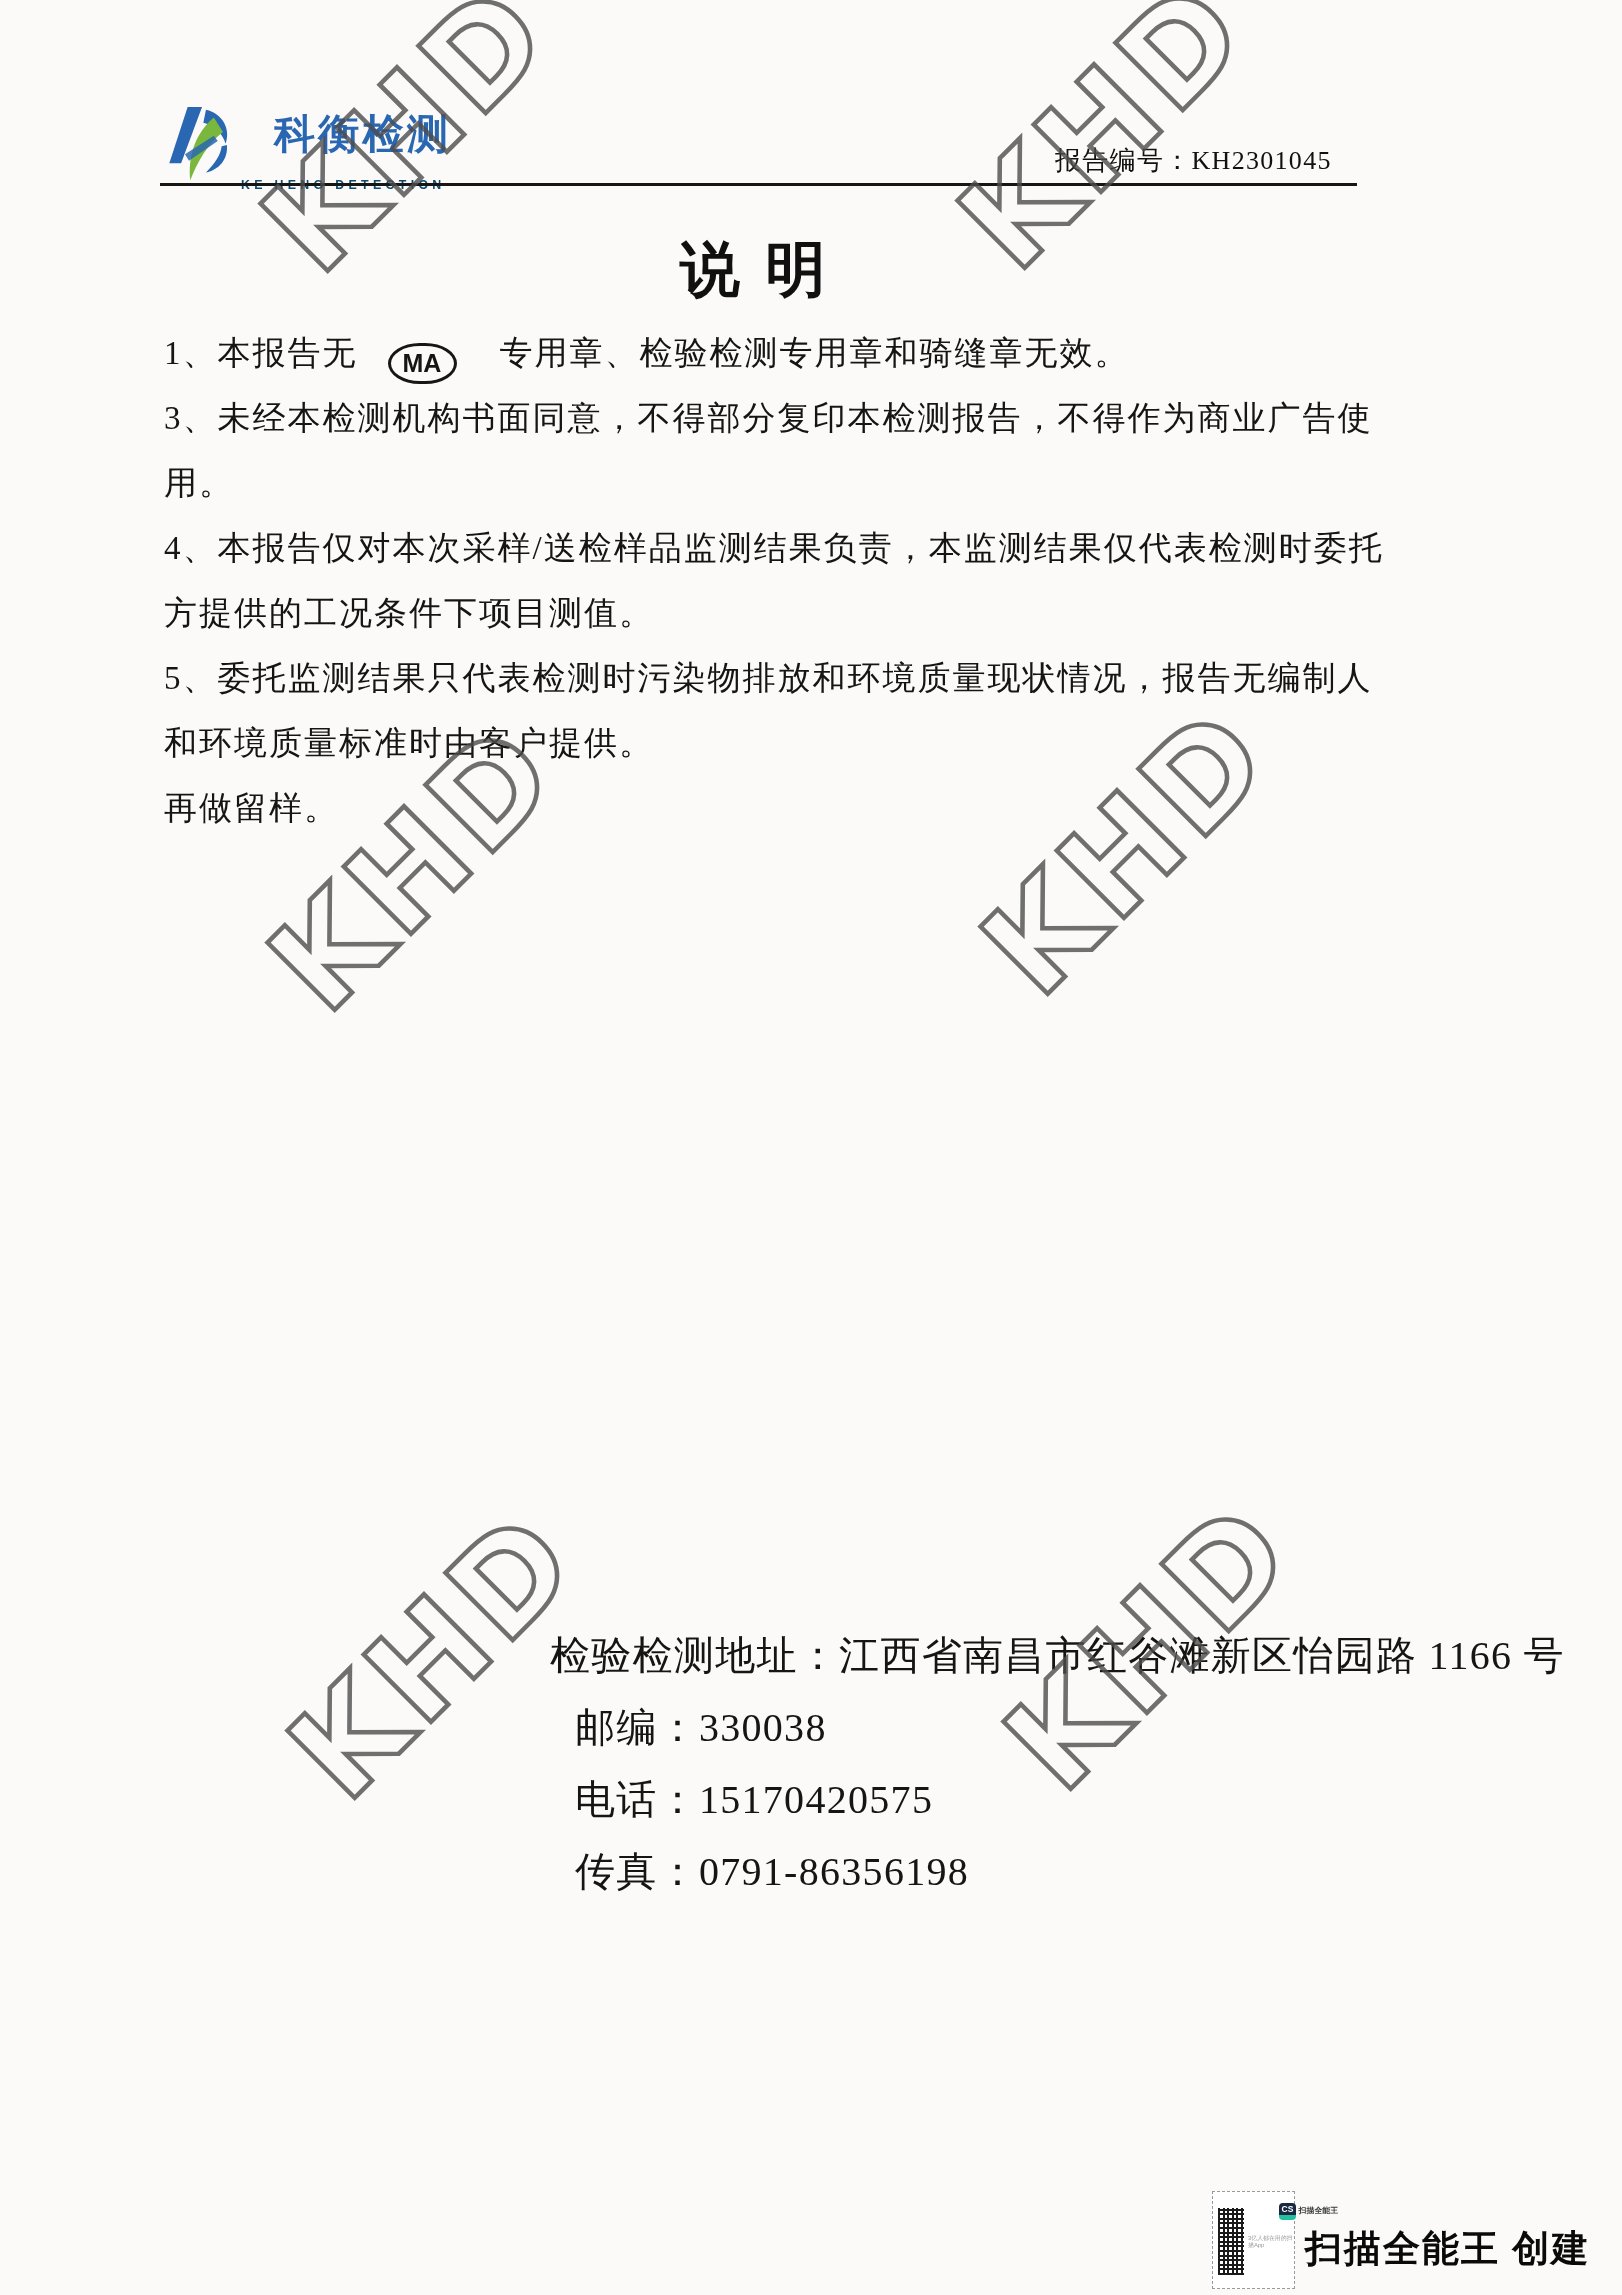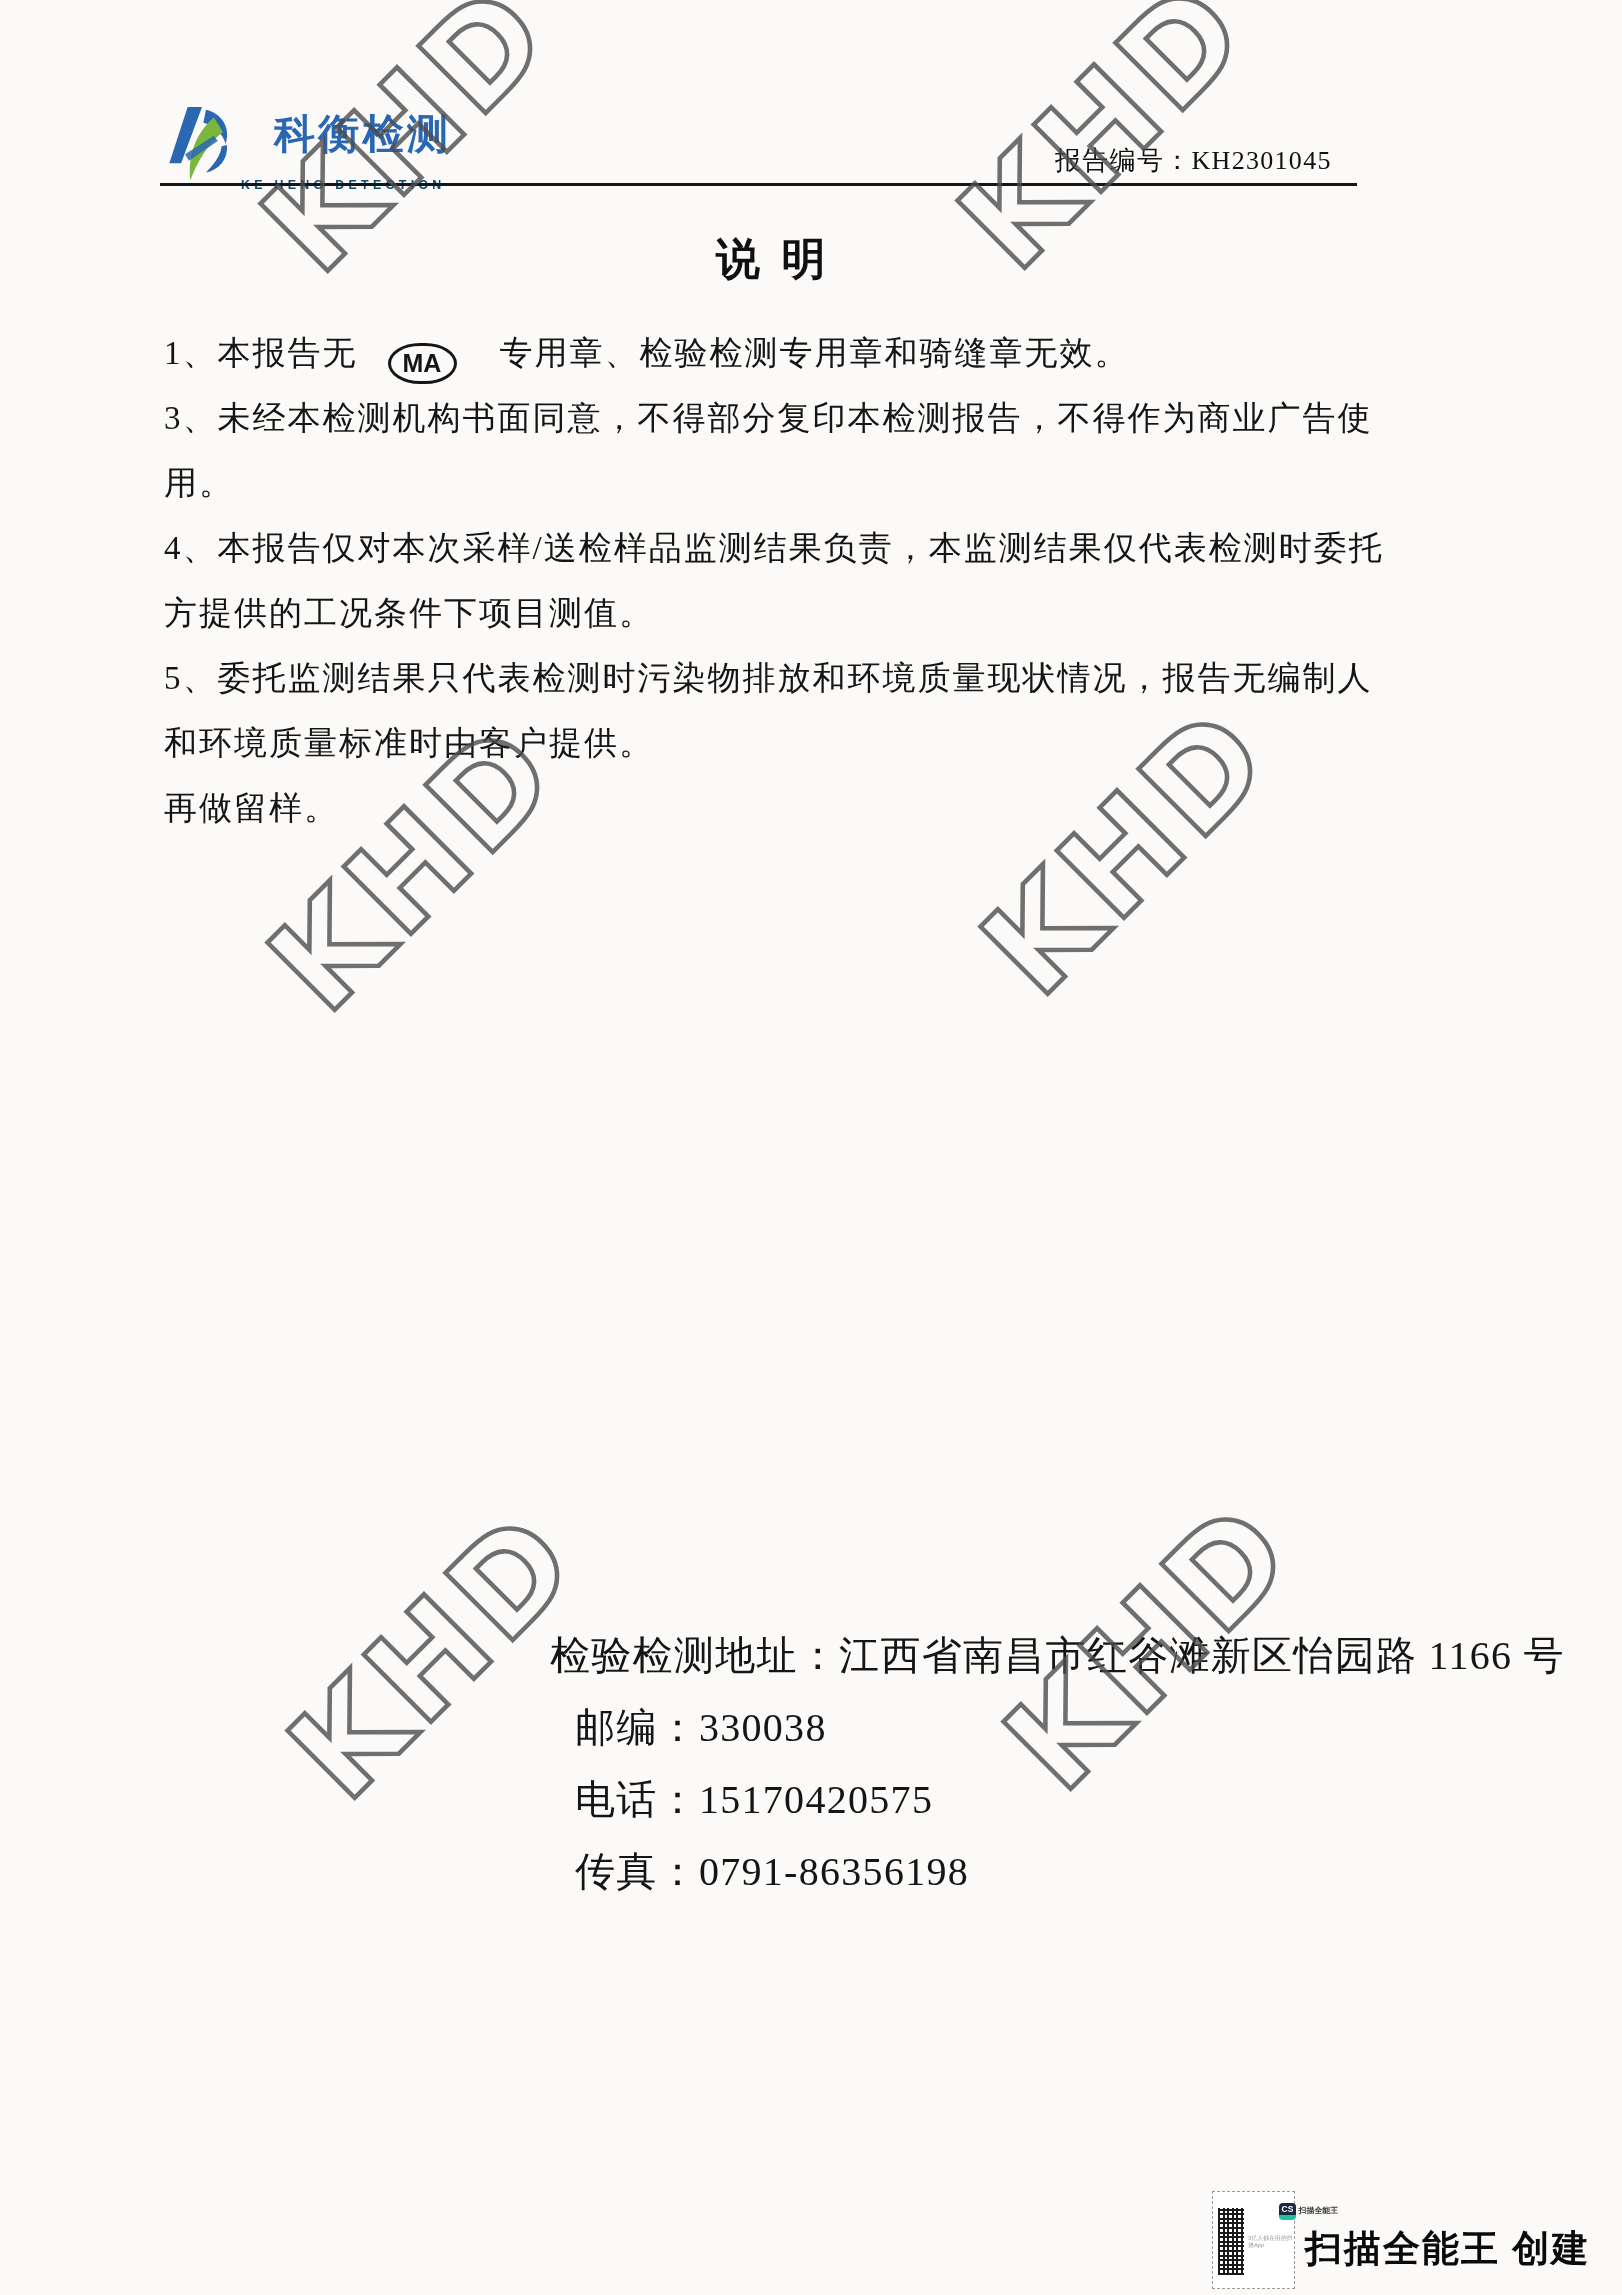--- a/index.html
+++ b/index.html
@@ -21,22 +21,22 @@
     font-family:"Liberation Sans","DejaVu Sans",sans-serif;
     font-weight:bold;font-size:12.4px;letter-spacing:4.3px;color:#0c4a6e;margin-top:16px;white-space:nowrap;
   }
   .report-no{
     position:absolute;left:1055px;top:143px;font-size:26px;letter-spacing:1.3px;
     white-space:nowrap;color:#111;
   }
   .rule{position:absolute;left:160px;top:183px;width:1197px;height:3.3px;background:#161616;}
   
   .doc-title{
-    position:absolute;left:680px;top:230px;font-size:44px;font-weight:bold;
-    letter-spacing:5.2px;white-space:nowrap;color:#101010;margin-left:36px;
+    position:absolute;left:680px;top:230px;font-size:60px;font-weight:bold;
+    letter-spacing:5.2px;white-space:nowrap;color:#101010;
   }
   
   .notes{position:absolute;left:164px;top:321px;width:1308px;font-size:33px;letter-spacing:2px;}
   .nline{height:65px;line-height:65px;white-space:nowrap;}
   .cma{
     display:inline-flex;align-items:center;justify-content:center;
     width:63px;height:35px;border:3.9px solid #161616;border-radius:48% / 52%;
     font-family:"Liberation Sans","DejaVu Sans",sans-serif;
     font-weight:bold;font-size:25px;letter-spacing:0;
     margin:0 43px 0 30px;vertical-align:-7.9px;

